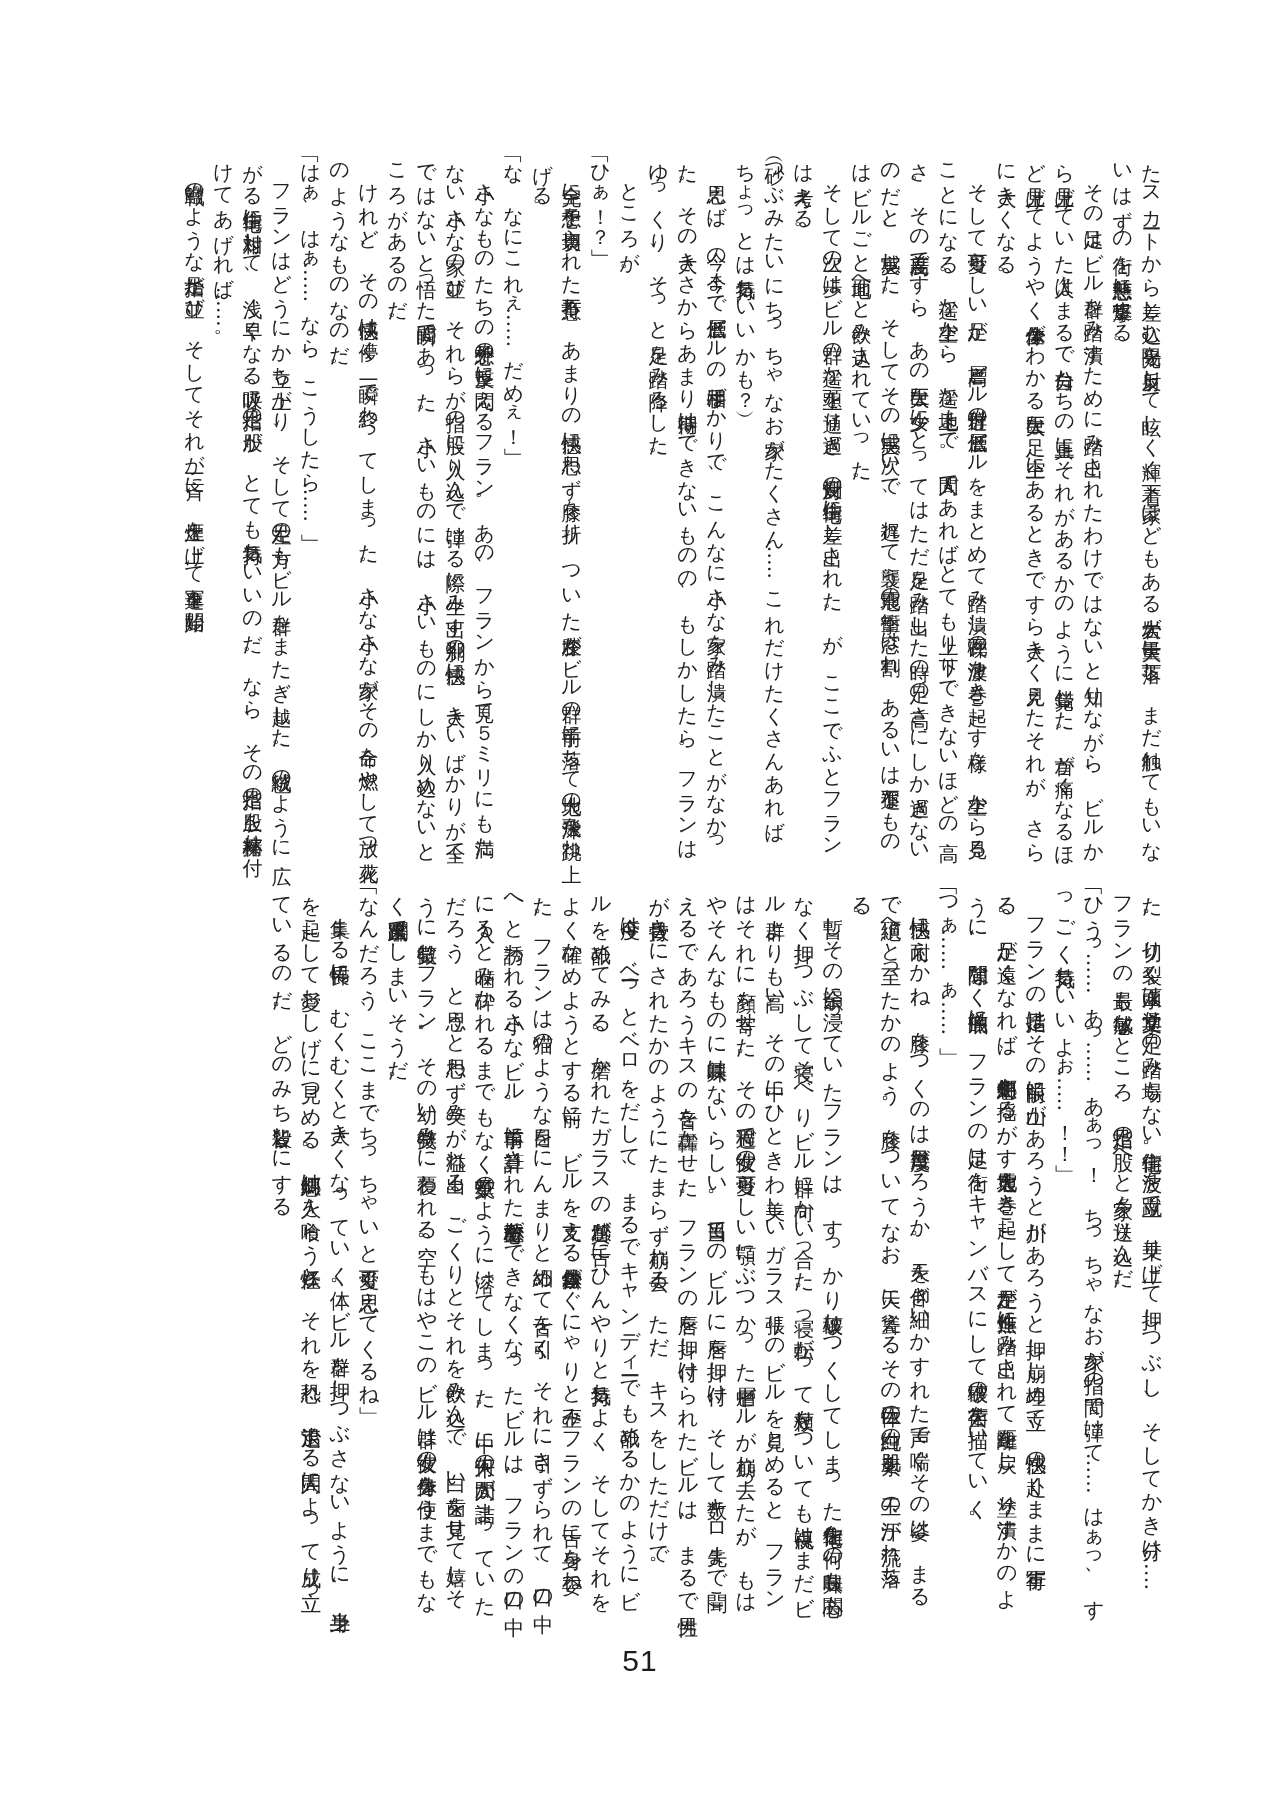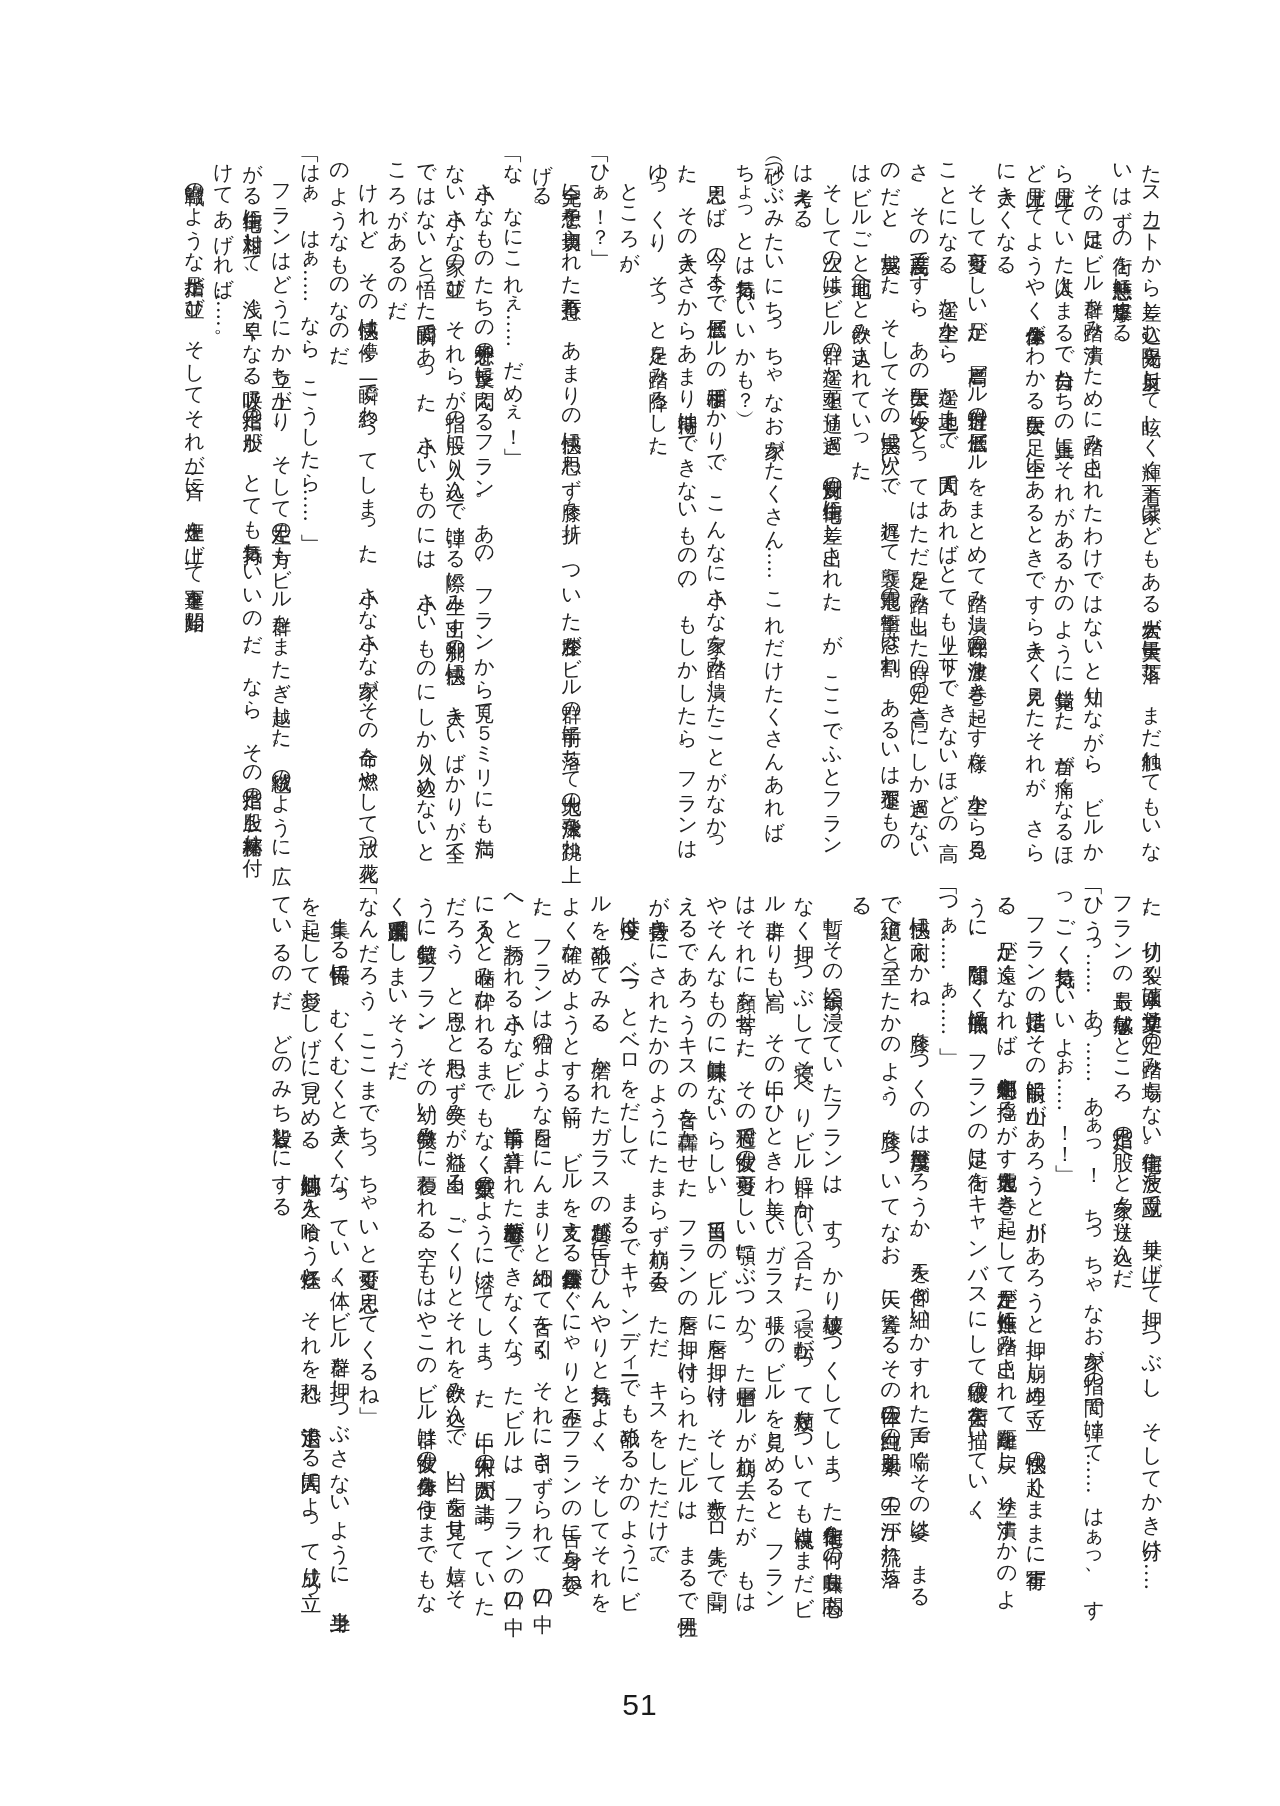--- a/index.html
+++ b/index.html
@@ -41,21 +41,21 @@
   .vblock p {
     margin: 0;
     padding: 0;
     text-indent: 0;
   }
   .vblock p.indent {
     text-indent: 1em;
   }
   .page-number {
     position: absolute;
-    top: 1688px;
+    top: 1644px;
     left: 0;
     width: 1280px;
     text-align: center;
     font-family: "Liberation Sans", sans-serif;
     font-size: 30px;
     color: #1a1a1a;
     letter-spacing: 1px;
   }
 </style>
 </head>

